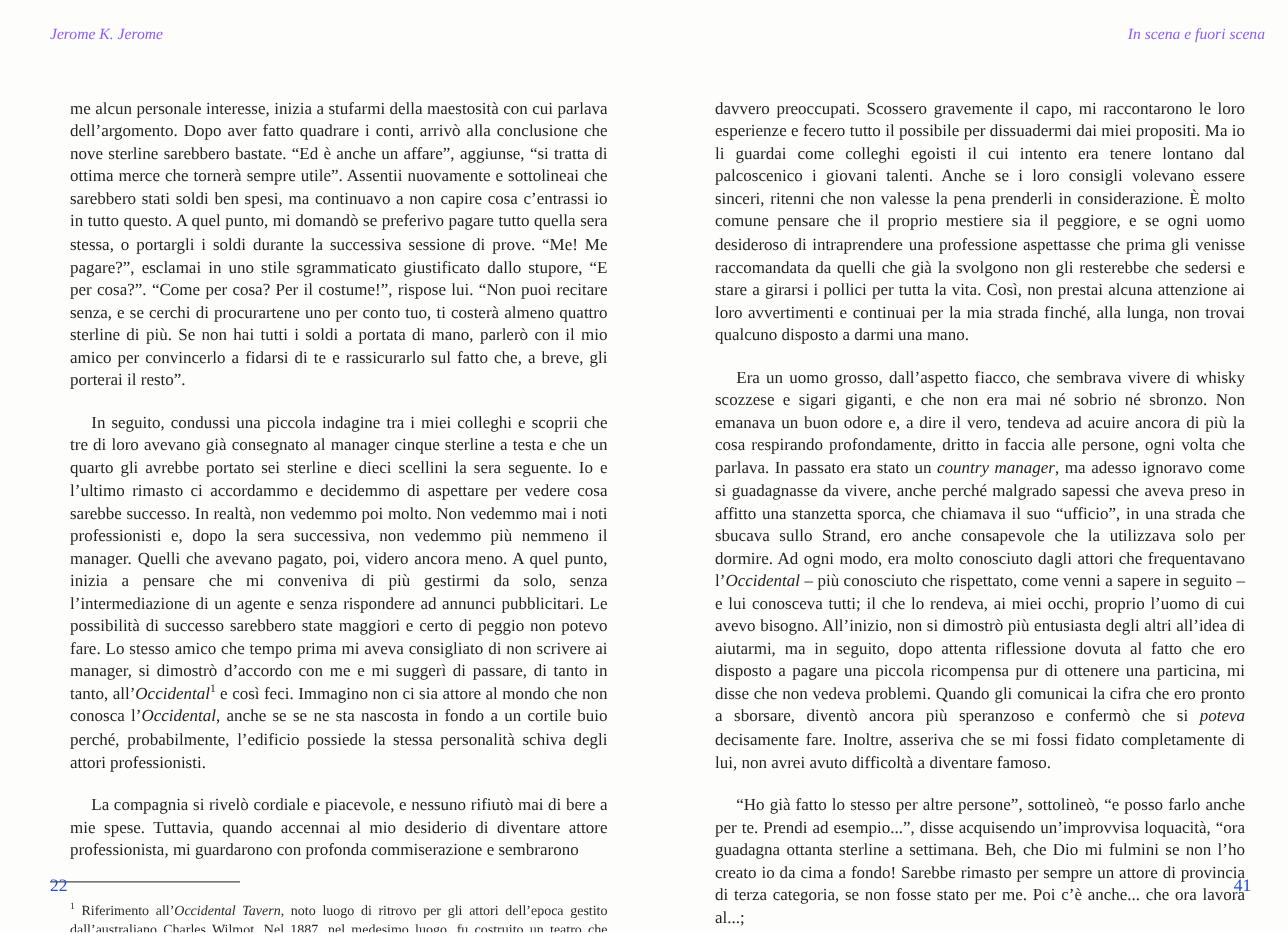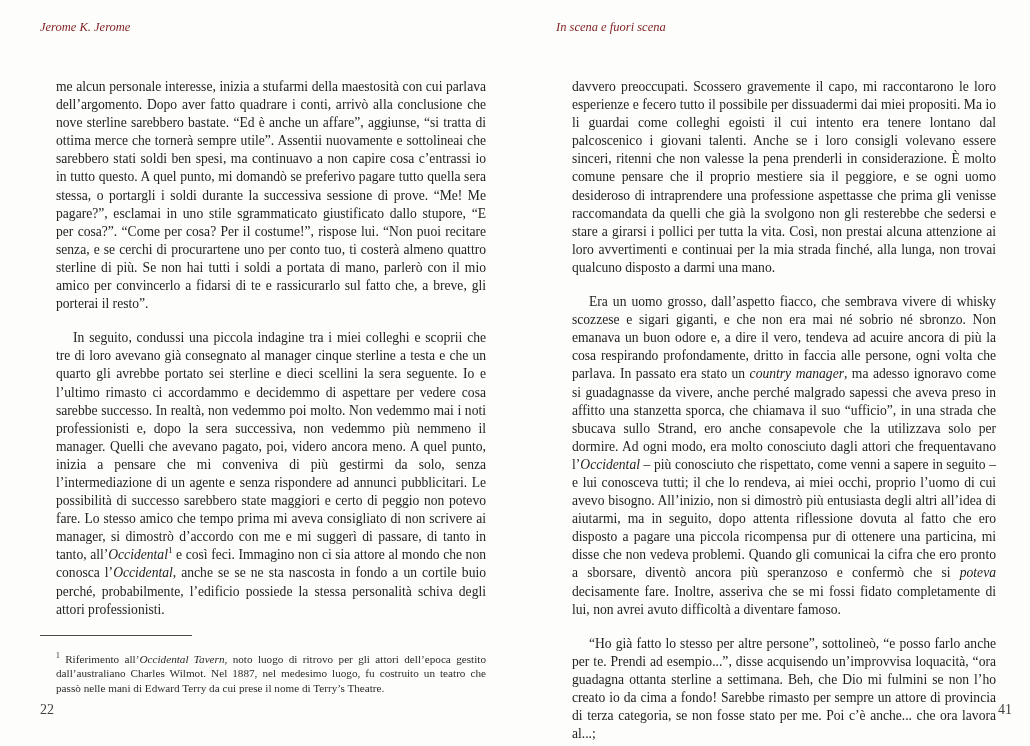--- a/index.html
+++ b/index.html
@@ -23,24 +23,24 @@
   }
   .page.left  { left: 40px;  width: 462px; }
   .page.right { left: 556px; width: 456px; }
   .running-header {
     position: absolute;
     top: 20px;
     left: 0;
     right: 0;
     font-style: italic;
     font-size: 12.5px;
-    color: #7f1d1d;
+    color: #8b5cf6;
     white-space: nowrap;
   }
-  .running-header.align-right { }
+  .running-header.align-right { text-align: right; }
   .page-body {
     position: absolute;
     top: 62px;
     left: 0;
     right: 0;
   }
   p.para {
     margin: 16px;
     text-align: justify;
     font-size: 13.6px;
@@ -65,38 +65,39 @@
     margin: 16px;
     text-align: justify;
     font-size: 11.2px;
     line-height: 14.6px;
     color: #2a2a2a;
   }
   .page-number {
     position: absolute;
     bottom: 28px;
     left: 0;
-    right: 0;
+    right: 11px;
     font-size: 14px;
-    color: #404040;
+    color: #1d4ed8;
   }
   .page-number.align-right { text-align: right; }
 </style>
 </head>
 <body>
 
 <div class="spread">
 
   <section class="page left">
     <div class="running-header">Jerome K. Jerome</div>
 
     <div class="page-body">
       <div>
           <p class="para"><span>me alcun personale interesse, inizia a stufarmi della maestosità con cui parlava dell’argomento. Dopo aver fatto quadrare i conti, arrivò alla conclusione che nove sterline sarebbero bastate. “Ed è anche un affare”, aggiunse, “si tratta di ottima merce che tornerà sempre utile”. Assentii nuovamente e sottolineai che sarebbero stati soldi ben spesi, ma continuavo a non capire cosa c’entrassi io in tutto questo. A quel punto, mi domandò se preferivo pagare tutto quella sera stessa, o portargli i soldi durante la successiva sessione di prove. “Me! Me pagare?”, esclamai in uno stile sgrammaticato giustificato dallo stupore, “E per cosa?”. “Come per cosa? Per il costume!”, rispose lui. “Non puoi recitare senza, e se cerchi di procurartene uno per conto tuo, ti costerà almeno quattro sterline di più. Se non hai tutti i soldi a portata di mano, parlerò con il mio amico per convincerlo a fidarsi di te e rassicurarlo sul fatto che, a breve, gli porterai il resto”.</span></p>
           <p class="para indent"><span>In seguito, condussi una piccola indagine tra i miei colleghi e scoprii che tre di loro avevano già consegnato al manager cinque sterline a testa e che un quarto gli avrebbe portato sei sterline e dieci scellini la sera seguente. Io e l’ultimo rimasto ci accordammo e decidemmo di aspettare per vedere cosa sarebbe successo. In realtà, non vedemmo poi molto. Non vedemmo mai i noti professionisti e, dopo la sera successiva, non vedemmo più nemmeno il manager. Quelli che avevano pagato, poi, videro ancora meno. A quel punto, inizia a pensare che mi conveniva di più gestirmi da solo, senza l’intermediazione di un agente e senza rispondere ad annunci pubblicitari. Le possibilità di successo sarebbero state maggiori e certo di peggio non potevo fare. Lo stesso amico che tempo prima mi aveva consigliato di non scrivere ai manager, si dimostrò d’accordo con me e mi suggerì di passare, di tanto in tanto, all’</span><i>Occidental</i><sup>1</sup><span> e così feci. Immagino non ci sia attore al mondo che non conosca l’</span><i>Occidental</i><span>, anche se se ne sta nascosta in fondo a un cortile buio perché, probabilmente, l’edificio possiede la stessa personalità schiva degli attori professionisti.</span></p>
+          <p class="para indent"><span>La compagnia si rivelò cordiale e piacevole, e nessuno rifiutò mai di bere a mie spese. Tuttavia, quando accennai al mio desiderio di diventare attore professionista, mi guardarono con profonda commiserazione e sembrarono</span></p>
         </div>
 
       <div class="footnote-block">
         <div class="footnote-rule"></div>
         <p class="footnote"><sup>1</sup><span><span> Riferimento all’</span><i>Occidental Tavern</i><span>, noto luogo di ritrovo per gli attori dell’epoca gestito dall’australiano Charles Wilmot. Nel 1887, nel medesimo luogo, fu costruito un teatro che passò nelle mani di Edward Terry da cui prese il nome di Terry’s Theatre.</span></span></p>
       </div>
     </div>
 
     <div class="page-number">22</div>
   </section>

